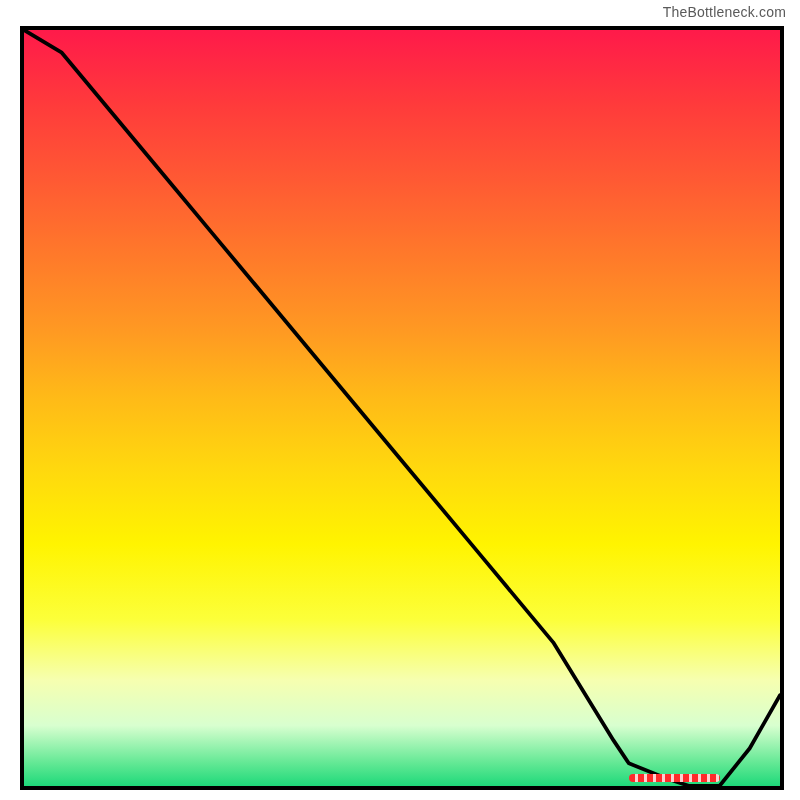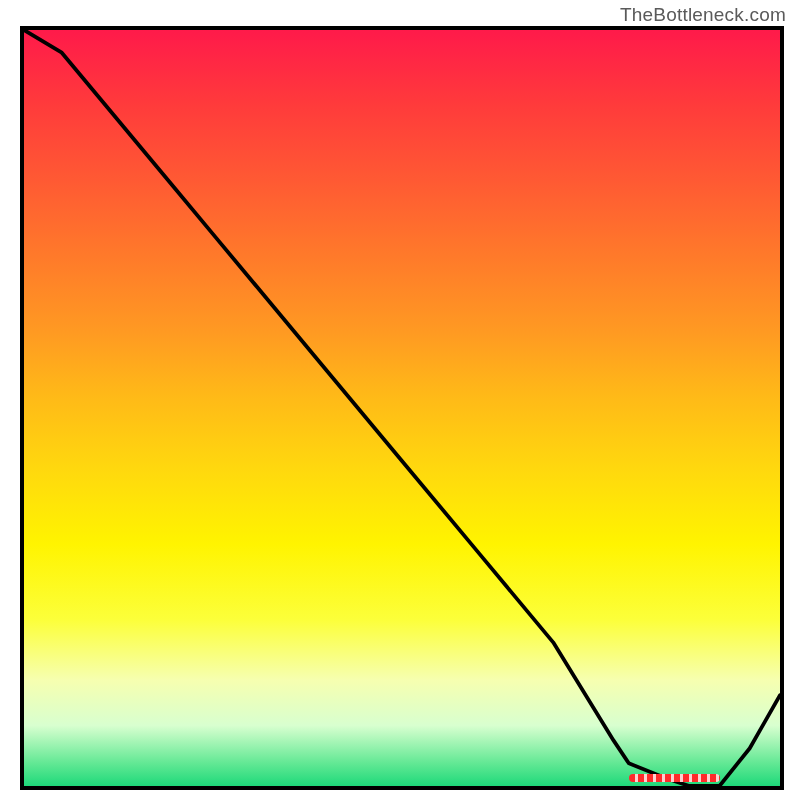--- a/index.html
+++ b/index.html
@@ -9,21 +9,21 @@
     height: 800px;
     background: #ffffff;
     font-family: Arial, Helvetica, sans-serif;
     position: relative;
     overflow: hidden;
   }
   .attribution {
     position: absolute;
     top: 4px;
     right: 14px;
-    font-size: 19px;
+    font-size: 14px;
     color: #5a5a5a;
     font-weight: 500;
     letter-spacing: 0.2px;
   }
   .plot-frame {
     position: absolute;
     left: 20px;
     top: 30px;
     width: 760px;
     height: 760px;

